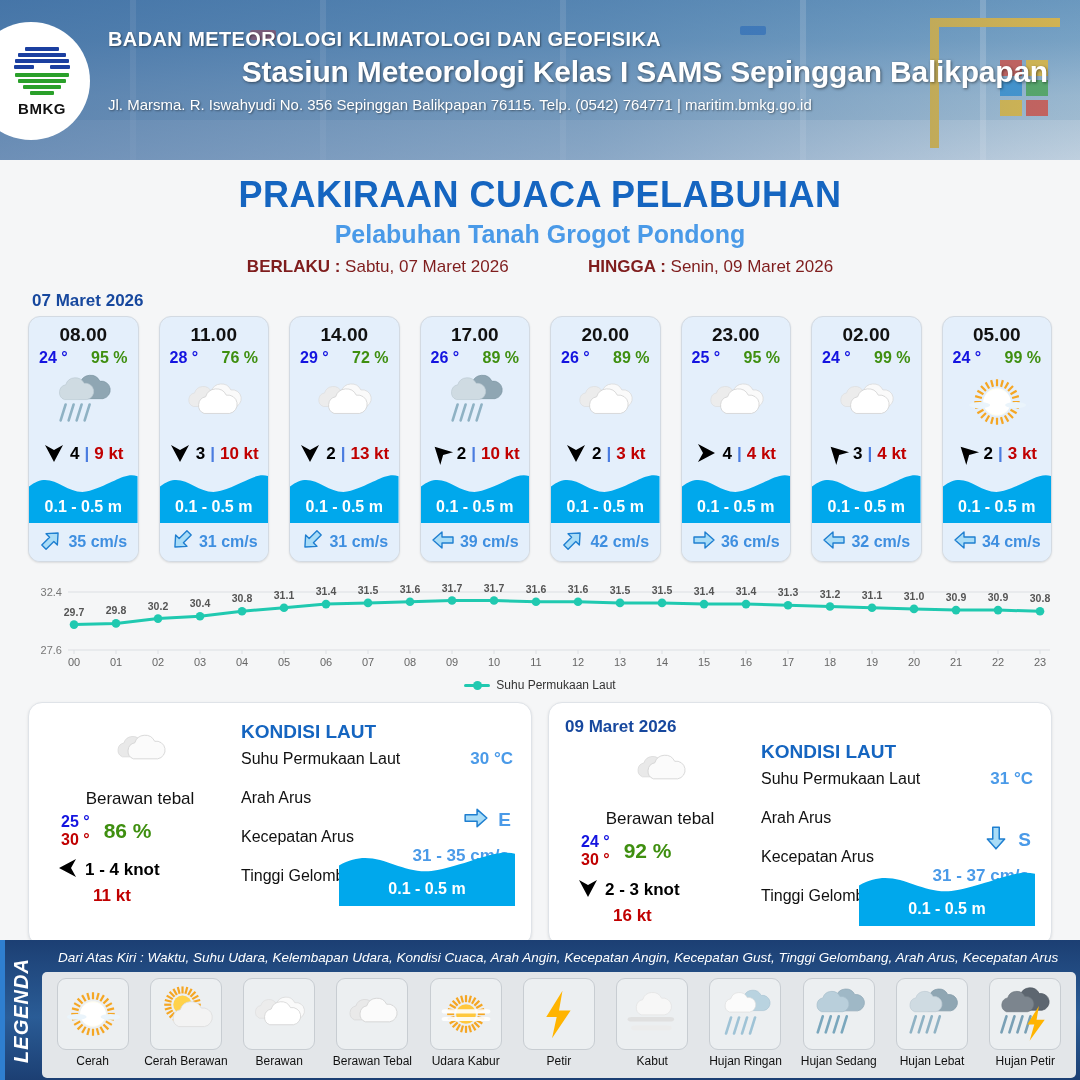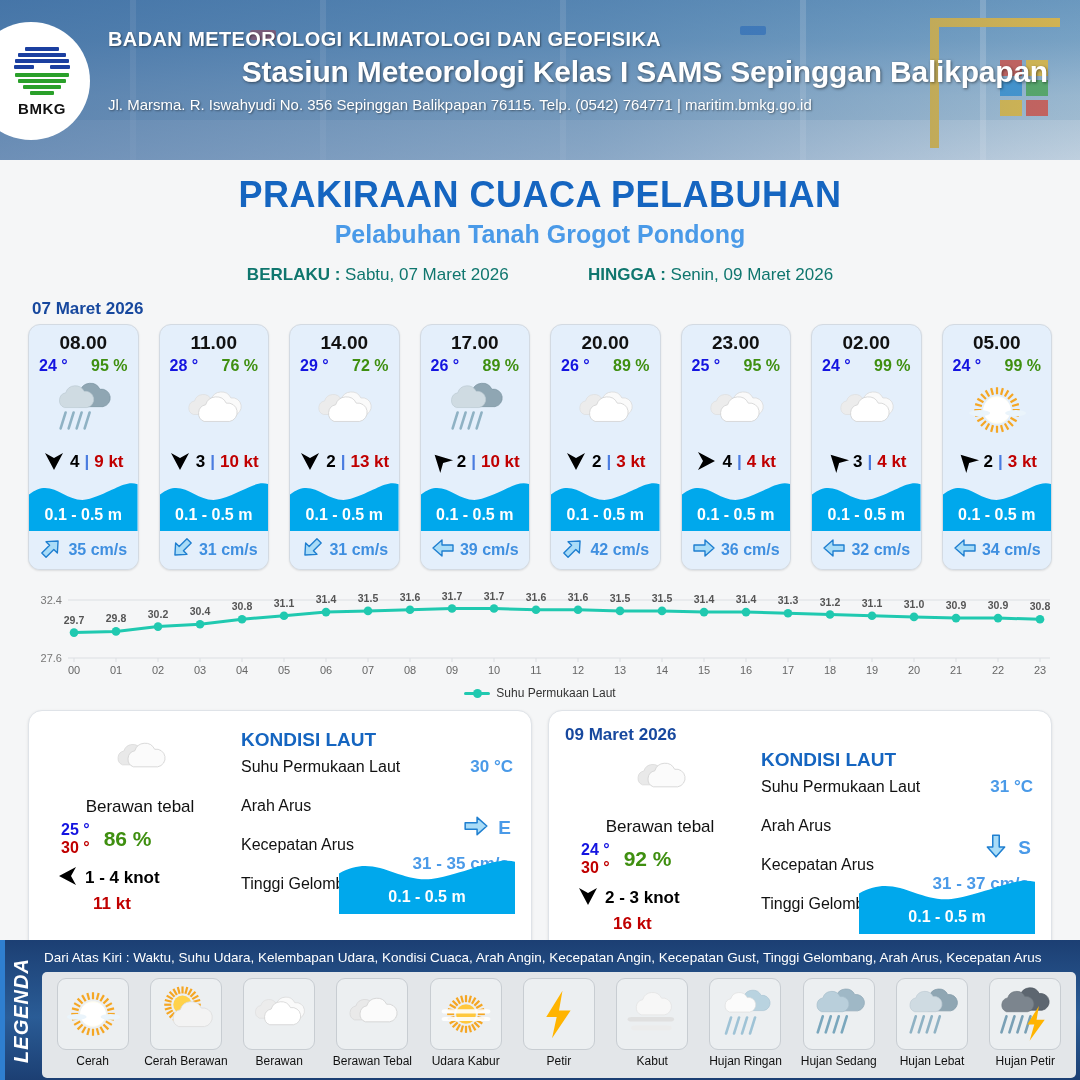--- a/index.html
+++ b/index.html
@@ -41,21 +41,21 @@
   .hdr-line1 { font-size:20px; font-weight:bold; color:#fff; letter-spacing:.4px;
     text-shadow:1px 1px 2px rgba(0,0,0,.45); }
   .hdr-line2 { font-size:30px; font-weight:bold; color:#fff; margin-top:4px;
     text-shadow:1px 1px 3px rgba(0,0,0,.5); letter-spacing:-.2px;text-align:right; }
   .hdr-line3 { font-size:15px; color:#fff; margin-top:7px; text-shadow:1px 1px 2px rgba(0,0,0,.45); }
 
   
   .title-wrap { text-align:center; padding-top:14px; }
   .title-main { font-size:36px; font-weight:bold; color:#1565c0; letter-spacing:.5px; }
   .title-sub  { font-size:25px; font-weight:bold; color:#4a9ae8; margin-top:4px; }
-  .valid-row { margin-top:16px; font-size:17px; color:#0f766e; }
+  .valid-row { margin-top:8px; font-size:17px; color:#7f1d1d; }
   .valid-row .lbl { font-weight:bold; }
   .valid-gap { display:inline-block; width:70px; }
 
   
   .date-label { margin:14px 0 5px 32px; font-size:17px; font-weight:bold; color:#17489e; }
 
   
   .cards { display:flex; gap:20px; padding:0 28px; }
   .card {
     width:128px; background:#e4effb; border:1px solid #d3dae2; border-radius:12px;
@@ -121,22 +121,22 @@
     font-size:16px; font-weight:bold; color:#fff; }
 
   
   .legenda { position:absolute; left:0; bottom:0; width:1080px; height:140px;
     background: linear-gradient(180deg,#1c3f73 0%,#2a5c96 55%,#1c3f73 100%); }
   .leg-side { position:absolute; left:4px; top:0; width:34px; height:140px;
     display:flex; align-items:center; justify-content:center; }
   .leg-side span { transform:rotate(-90deg); white-space:nowrap; font-size:20px;
     font-weight:bold; font-style:italic; color:#fff; letter-spacing:1px; }
   .leg-accent { position:absolute; left:0; top:0; width:5px; height:140px; background:#2f7fd0; }
-  .leg-note { position:absolute; left:44px; top:10px; right:6px; font-size:13.5px;
-    color:#fff; }
+  .leg-note { position:absolute; left:58px; top:10px; right:6px; font-size:13.5px;
+    font-style:italic; color:#fff; }
   .leg-panel { position:absolute; left:42px; top:32px; right:4px; bottom:2px;
     background:#e3e6e9; border-radius:5px; display:flex; padding:6px 4px 2px; }
   .leg-item { flex:1; display:flex; flex-direction:column; align-items:center; }
   .leg-box { width:72px; height:72px; background:#eceff1; border:1px solid #c8cdd2;
     border-radius:9px; display:flex; align-items:center; justify-content:center; }
   .leg-lbl { font-size:12px; color:#111; margin-top:4px; white-space:nowrap; }
 </style>
 </head>
 <body>
 

